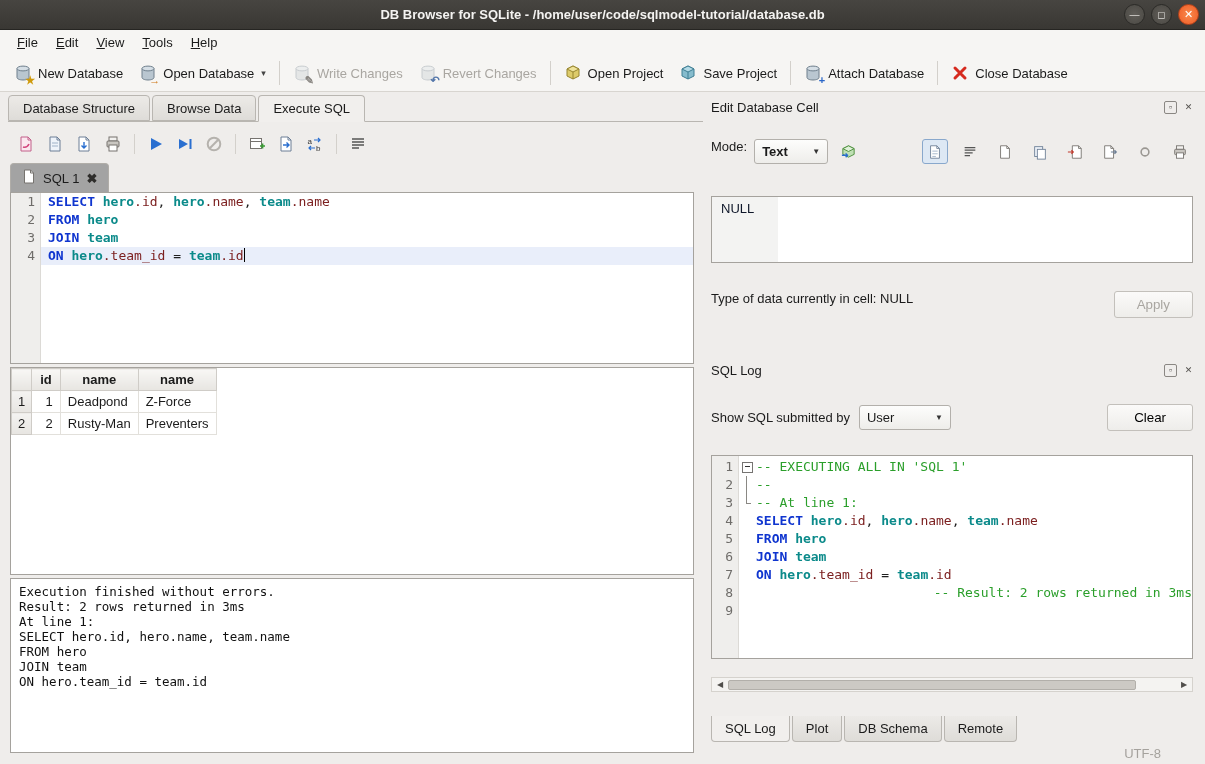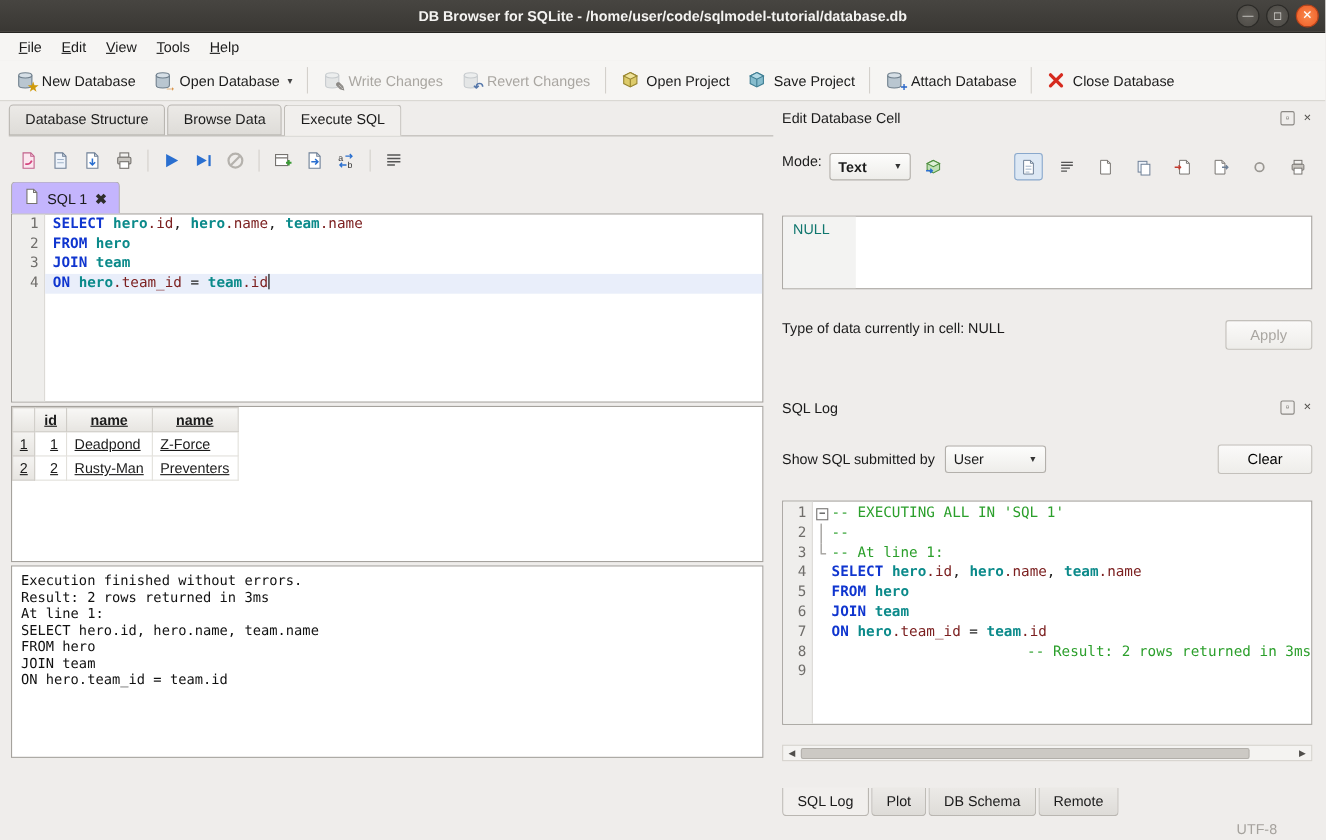--- a/index.html
+++ b/index.html
@@ -39,21 +39,21 @@
   .tab.active { background:#f1efed; border-bottom:1px solid #f1efed; margin-bottom:-1px; }
   .left-body { border-top:1px solid #b9b6b1; flex:1; padding:4px 9px 0 2px; display:flex; flex-direction:column; }
 
   
   .sqlbar { display:flex; align-items:center; gap:9px; padding:8px 6px 7px; }
   .sicon { width:20px; height:20px; display:flex; align-items:center; justify-content:center; }
   .ssep { width:1px; height:20px; background:#d3d0cb; margin:0 2px; }
 
   
   .sqltabs { display:flex; height:29px; margin-top:2px; position:relative; z-index:2; }
-  .sqltab { display:flex; align-items:center; gap:7px; padding:4px 11px; border:1px solid #b0ada8; border-bottom:none; background:#c4b5fd; border-radius:4px 4px 0 0; }
+  .sqltab { display:flex; align-items:center; gap:7px; padding:4px 11px; border:1px solid #b0ada8; border-bottom:none; background:#a3a3a3; border-radius:4px 4px 0 0; }
   .sqltab .x { font-weight:bold; color:#2e2d2b; font-size:13px; }
 
   
   .codebox { position:relative; border:1px solid #a5a29d; background:#fff; font-family:"DejaVu Sans Mono", monospace; font-size:13px; overflow:hidden; }
   .gutbg { position:absolute; left:0; top:0; bottom:0; background:#efeeec; border-right:1px solid #dcdad6; }
   .crow { display:flex; height:18px; line-height:18px; position:relative; }
   .crow .n { color:#6f6d6a; text-align:right; padding-right:6px; flex:none; }
   .crow .c { flex:1; padding-left:7px; white-space:pre; }
   .crow.cur .c { background:#e9eefa; }
   .kw { color:var(--keyword); font-weight:bold; }
@@ -61,21 +61,21 @@
   .fld { color:var(--field); }
   .pl { color:#202020; }
   .cm { color:var(--comment); }
   .cursor { display:inline-block; width:1.5px; height:14px; background:#000; vertical-align:-2px; }
 
   .editor { height:172px; }
   .editor .gutbg { width:30px; }
   .editor .crow .n { width:30px; }
 
   
-  .results { height:142px; border:1px solid #a5a29d; background:#fff; margin-top:3px; overflow:hidden;text-decoration:underline; }
+  .results { height:208px; border:1px solid #a5a29d; background:#fff; margin-top:3px; overflow:hidden; }
   .results table { border-collapse:collapse; font-size:13px; }
   .results th { background:linear-gradient(#f8f7f5,#e7e5e1); border:1px solid #cfccc7; font-weight:bold; padding:3px 8px; }
   .results th.corner { width:20px; padding:3px 4px; }
   .results td { border:1px solid #e2e0db; padding:3px 7px; }
   .results td.num { text-align:right; }
   .results th.rnum { background:linear-gradient(#f4f3f1,#e7e5e1); padding:3px 6px; font-weight:normal; }
 
   
   .execlog { height:175px; border:1px solid #a5a29d; background:#fff; margin-top:3px; padding:5px 8px; font-family:"DejaVu Sans Mono", monospace; font-size:12.5px; line-height:15px; white-space:pre; color:#111; }
 
@@ -87,21 +87,21 @@
 
   .moderow { display:flex; align-items:flex-start; gap:7px; margin:0 2px 16px; }
   .combo { display:flex; align-items:center; justify-content:space-between; border:1px solid #b3b0ab; background:linear-gradient(#fdfdfc,#eeedea); padding:4px 7px; border-radius:3px; }
   .combo .arr { font-size:8px; color:#333; margin-left:10px; }
   .ibtn { width:26px; height:25px; display:flex; align-items:center; justify-content:center; border-radius:3px; }
   .ibtn.checked { border:1px solid #89a8cc; background:#dde8f4; }
   .igrow { display:flex; align-items:center; gap:9px; margin-left:auto; }
 
   .cellarea { height:67px; border:1px solid #a5a29d; background:#fff; position:relative; margin:0 2px; }
   .cellarea .strip { position:absolute; left:0; top:0; bottom:0; width:66px; background:#f3f3f2; }
-  .cellarea .val { position:absolute; left:9px; top:4px; color:#0f766e; }
+  .cellarea .val { position:absolute; left:9px; top:4px; color:#0f172a; }
 
   .typerow { display:flex; align-items:flex-start; margin:12px 2px 16px; }
   .typecol { flex:1; display:flex; flex-direction:column; gap:8px; }
   .btn { border:1px solid #c3c0bb; background:linear-gradient(#fbfaf9,#eeedea); padding:5px 22px; border-radius:3px; white-space:nowrap; }
   .btn.disabled { color:#a9a6a1; }
 
   .filterrow { display:flex; align-items:center; gap:9px; margin:2px 2px 8px; }
   .filterrow .spacer { flex:1; }
 
   .logbox { flex:1; margin:0 2px; display:flex; flex-direction:column; }

